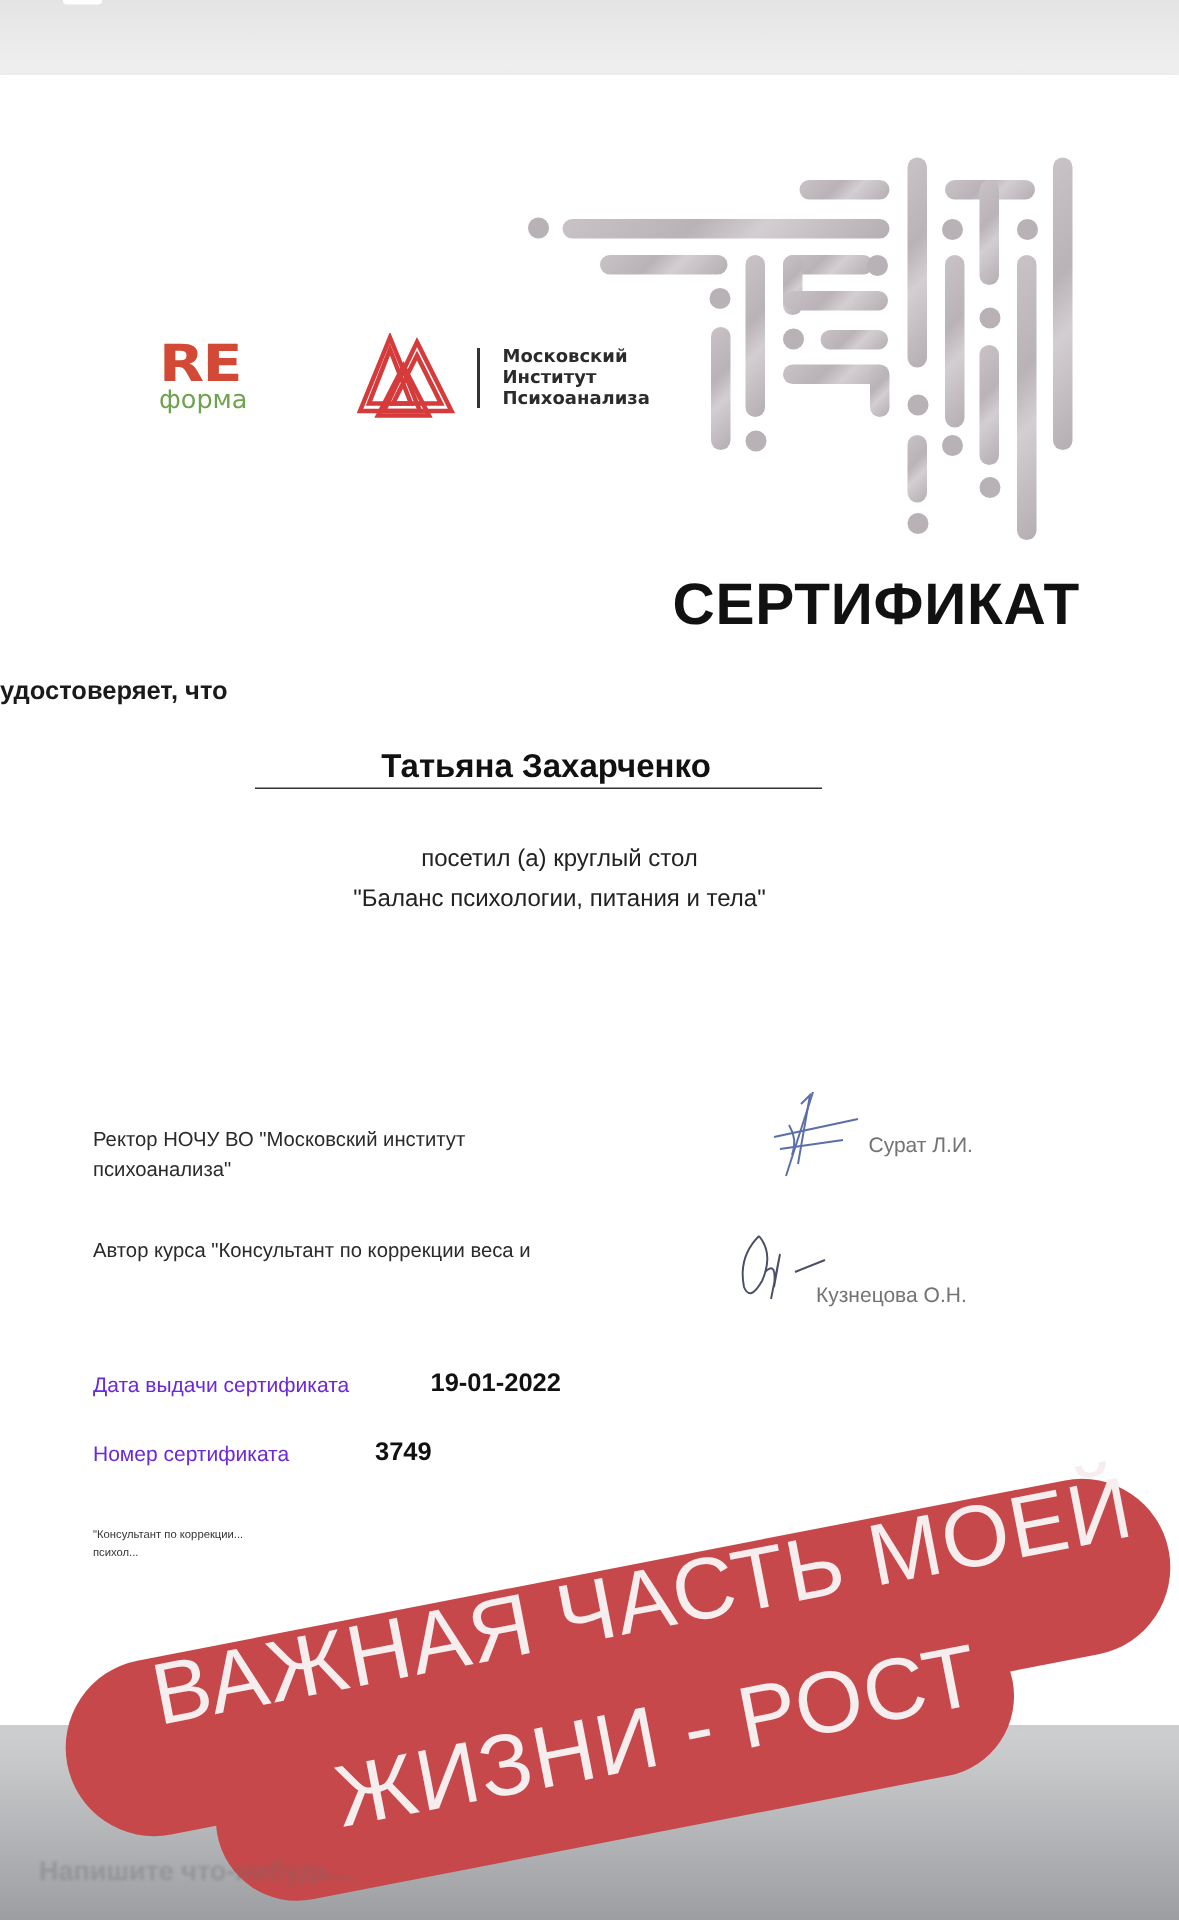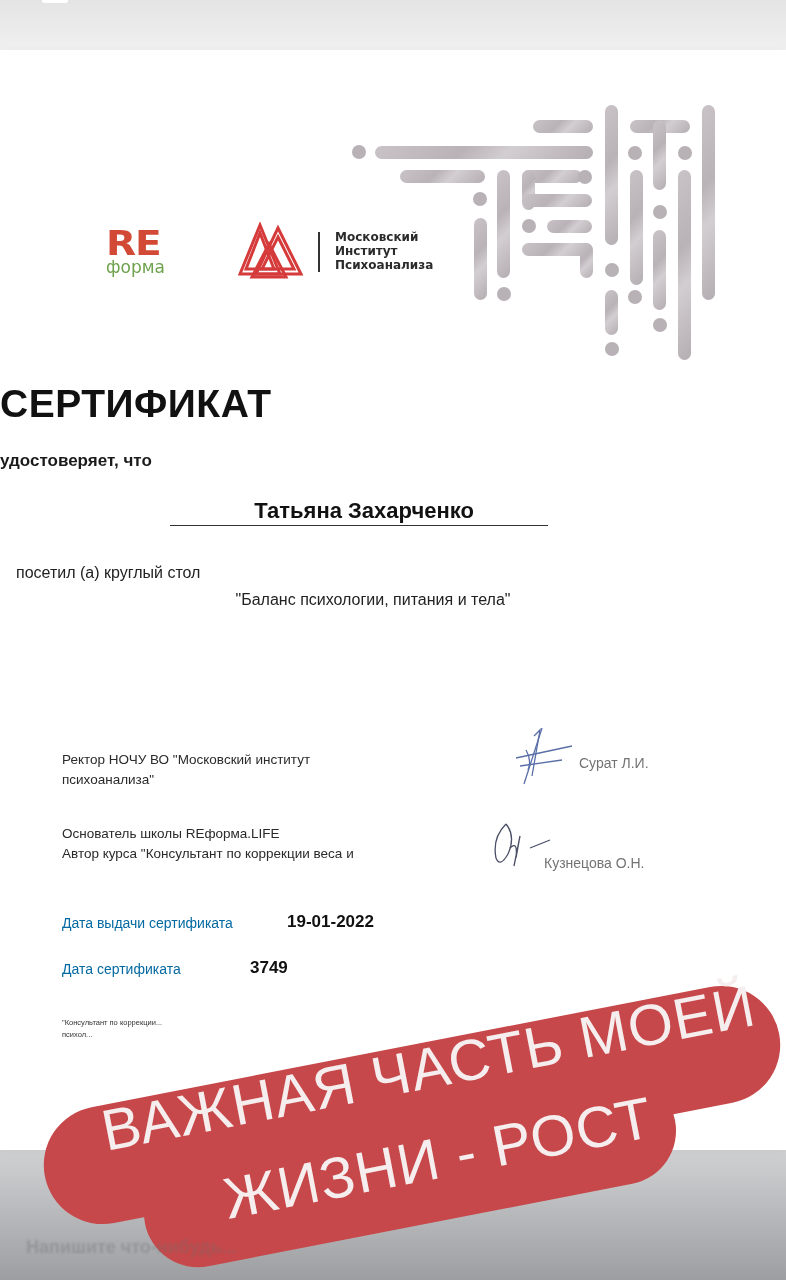--- a/index.html
+++ b/index.html
@@ -24,32 +24,32 @@
   .mosaic .dot { position: absolute; width: 14px; height: 14px; border-radius: 50%; background: #b8b1b6; }
 
   
   .re-logo { position: absolute; left: 106px; top: 228px; width: 72px; }
   .re-logo .re { font-family: "DejaVu Sans", sans-serif; font-weight: bold; font-size: 34px; color: #d24a35; letter-spacing: -1px; line-height: 30px; transform: scaleX(1.15); transform-origin: left; display:block; }
   .re-logo .forma { font-family: "DejaVu Sans", sans-serif; font-size: 17px; color: #6ea24c; line-height: 18px; display:block; }
   .mip-logo { position: absolute; left: 238px; top: 222px; }
   .mip-text { position: absolute; left: 335px; top: 230px; font-family: "DejaVu Sans", sans-serif; font-size: 12px; line-height: 14px; color: #2b2b2b; font-weight: bold; }
   .mip-divider { position: absolute; left: 318px; top: 232px; width: 2px; height: 40px; background: #333; }
 
-  .title { position: absolute; left: 0; width: 720px; top: 382px; text-align: left; font-family: "Liberation Sans", sans-serif; font-weight: bold; font-size: 39px; color: #111; letter-spacing: 0.5px; }
+  .title { position: absolute; left: 0; width: 720px; top: 382px; text-align: right; font-family: "Liberation Sans", sans-serif; font-weight: bold; font-size: 39px; color: #111; letter-spacing: 0.5px; }
   .subtitle { position: absolute; left: 0; width: 728px; top: 451px; font-family: "Liberation Sans", sans-serif; font-weight: bold; font-size: 17px; color: #1a1a1a; }
   .name { position: absolute; left: 0; width: 728px; top: 498px; text-align: center; font-family: "Liberation Sans", sans-serif; font-size: 22px; color: #111; font-weight: bold; }
   .name-line { position: absolute; left: 170px; width: 378px; top: 525px; height: 1px; background: #333; }
-  .event1 { position: absolute; left: 16px; width: 746px; top: 564px; text-align: left; font-family: "Liberation Sans", sans-serif; font-size: 16px; color: #222; }
+  .event1 { position: absolute; left: 0; width: 746px; top: 564px; text-align: center; font-family: "Liberation Sans", sans-serif; font-size: 16px; color: #222; }
   .event2 { position: absolute; left: 0; width: 746px; top: 591px; text-align: center; font-family: "Liberation Sans", sans-serif; font-size: 16px; color: #222; }
 
   .sig-block { position: absolute; left: 62px; font-family: "Liberation Sans", sans-serif; font-size: 13.5px; color: #2a2a2a; line-height: 20px; }
   .sig-name { position: absolute; font-family: "Liberation Sans", sans-serif; font-size: 14px; color: #737373; }
   .signature { position: absolute; }
 
-  .row-label { position: absolute; left: 62px; font-family: "Liberation Sans", sans-serif; font-size: 14px; color: #0369a1; }
+  .row-label { position: absolute; left: 62px; font-family: "Liberation Sans", sans-serif; font-size: 14px; color: #6d28d9; }
   .row-value { position: absolute; font-family: "Liberation Sans", sans-serif; font-weight: bold; font-size: 17px; color: #111; }
 
   .fineprint { position: absolute; left: 62px; top: 1017px; width: 420px; font-family: "Liberation Sans", sans-serif; font-size: 7.5px; line-height: 12px; color: #333; white-space: nowrap; overflow: hidden; }
 
   
   .sticker { position: absolute; left: 0; top: 0; width: 786px; height: 1280px; pointer-events: none; }
   .pill { position: absolute; background: #c7484a; border-radius: 60px; }
   .pill1 { left: 38px; top: 1046px; width: 748px; height: 118px; transform: rotate(-11deg); transform-origin: 50% 50%; }
   .pill2 { left: 140px; top: 1118px; width: 540px; height: 108px; transform: rotate(-11deg); transform-origin: 50% 50%; }
   .sticker-text { position: absolute; font-family: "Liberation Sans", sans-serif; font-size: 58px; color: #f6eeee; white-space: nowrap; transform: rotate(-11deg); transform-origin: 0 0; letter-spacing: 1px; }
@@ -136,35 +136,34 @@
     <path d="M30 2 L12 58"></path>
       <path d="M22 10 L28 4 L20 50"></path>
       <path d="M4 32 L60 20"></path>
     <path d="M8 40 L50 34"></path>
       <path d="M14 24 Q20 34 16 44"></path>
   </g>
 </svg>
 <div class="sig-name" style="left:579px;top:755px">Сурат Л.И.</div>
 
 <div class="sig-block" style="top:824px">
-  <div>Основатель школы REформа.LIFE</div>
   <div>Автор курса "Консультант по коррекции веса и</div>
 </div>
 <svg class="signature" style="left:490px;top:818px" width="70" height="55" viewBox="0 0 70 55">
   <g fill="none" stroke="#4a4f66" stroke-width="1.3">
     <path d="M16 6 Q2 20 6 40 Q10 50 18 36 Q26 18 16 6"></path>
     <path d="M20 30 Q28 22 26 40 L30 18 L24 48"></path>
     <path d="M40 30 L60 22"></path>
   </g>
 </svg>
 <div class="sig-name" style="left:544px;top:855px">Кузнецова О.Н.</div>
 
 <div class="row-label" style="top:915px">Дата выдачи сертификата</div>
 <div class="row-value" style="left:287px;top:912px">19-01-2022</div>
-<div class="row-label" style="top:961px">Дата сертификата</div>
+<div class="row-label" style="top:961px">Номер сертификата</div>
 <div class="row-value" style="left:250px;top:958px">3749</div>
 
 <div class="fineprint">
   <div>"Консультант по коррекции...</div>
   <div>психол...</div>
 </div>
 
 <div class="sticker">
   <div class="pill pill1"></div>
   <div class="pill pill2"></div>

